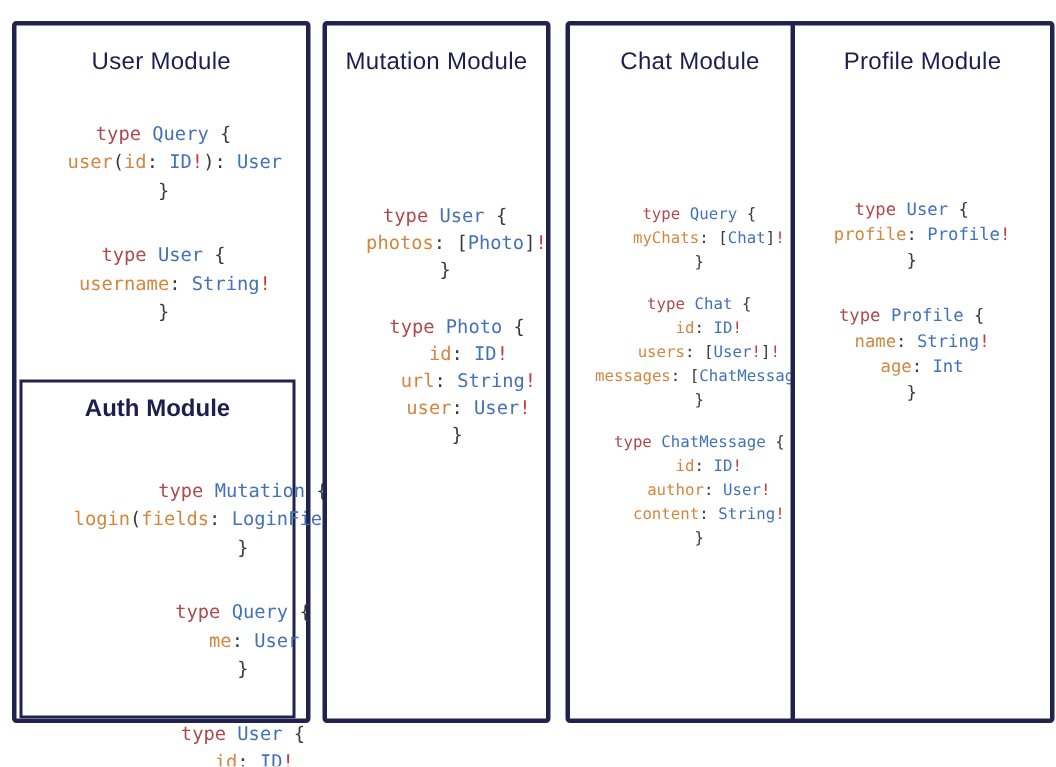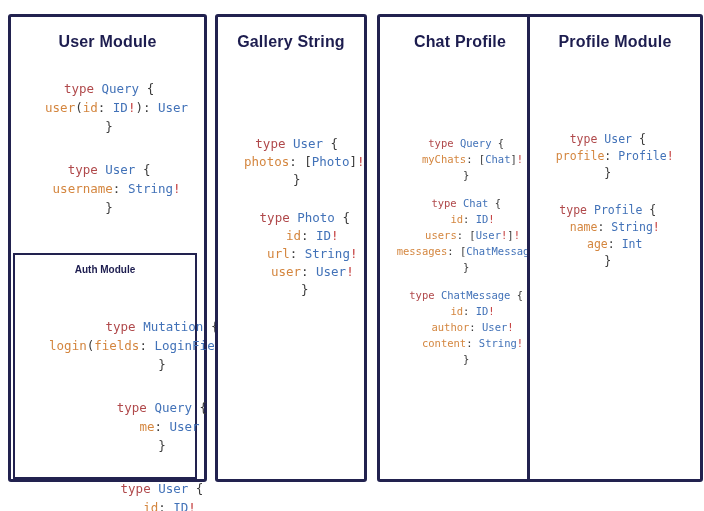--- a/index.html
+++ b/index.html
@@ -11,21 +11,21 @@
   .panel {
     position:absolute; top:14px; height:468px;
     background:#ffffff; border:3px solid #22224f; border-radius:3px;
     box-sizing:border-box;
   }
   #panel-user    { left:8px;   width:199px; }
   #panel-gallery { left:215px; width:152px; }
   #panel-chat    { left:377px; width:166px; }
   #panel-profile { left:527px; width:176px; }
   .panel-title {
-    text-align:center; font-weight:bold; color:#1d1d4f;
+    text-align:center; font-weight:normal; color:#1d1d4f;
     font-size:16px; margin-top:16px; letter-spacing:0.2px;
   }
   .code {
     position:absolute; white-space:pre; color:#3a3a3a;
     font-family:"DejaVu Sans Mono", monospace;
     text-align:center;
   }
   #panel-user .code    { left:19px; top:62px;  font-size:12.5px; line-height:19px; }
   #panel-user .code .code-block + .code-block { margin-top:24px; }
   #panel-gallery .code { left:11px; top:118px; font-size:12.5px; line-height:18px; }
@@ -33,21 +33,21 @@
   #panel-chat .code    { left:4px;  top:118px; font-size:10.5px; line-height:16px; }
   #panel-chat .code .code-block + .code-block { margin-top:12px; }
   #panel-profile .code { left:12px; top:114px; font-size:11.5px; line-height:17px; }
   #panel-profile .code .code-block + .code-block { margin-top:20px; }
   .auth-box {
     position:absolute; left:2px; top:236px; width:184px; height:226px;
     background:#ffffff; border:2px solid #22224f; box-sizing:border-box;
   }
   .auth-title {
     text-align:center; font-weight:bold; color:#1d1d4f;
-    font-size:10px; margin-top:9px;
+    font-size:16px; margin-top:9px;
   }
   .auth-box .code { left:6px; top:42px; font-size:9px; line-height:14px; }
   .auth-box .code .code-block + .code-block { margin-top:14px; }
   
   .tok-k { color:#b0494b; }   
   .tok-t { color:#4272b8; }   
   .tok-f { color:#d4863f; }   
   .tok-p { color:#3a3a3a; }   
   .tok-b { color:#c43c3c; }   
 </style>
@@ -59,26 +59,26 @@
   <div class="panel" id="panel-user">
     <div class="panel-title">User Module</div>
     <div class="code"><div class="code-block"><div class="code-line"><span class="tok-k">type</span><span class="tok-p"> </span><span class="tok-t">Query</span><span class="tok-p"> {</span></div><div class="code-line"><span class="tok-p">  </span><span class="tok-f">user</span><span class="tok-p">(</span><span class="tok-f">id</span><span class="tok-p">: </span><span class="tok-t">ID</span><span class="tok-b">!</span><span class="tok-p">): </span><span class="tok-t">User</span></div><div class="code-line"><span class="tok-p">}</span></div></div><div class="code-block"><div class="code-line"><span class="tok-k">type</span><span class="tok-p"> </span><span class="tok-t">User</span><span class="tok-p"> {</span></div><div class="code-line"><span class="tok-p">  </span><span class="tok-f">username</span><span class="tok-p">: </span><span class="tok-t">String</span><span class="tok-b">!</span></div><div class="code-line"><span class="tok-p">}</span></div></div></div>
     <div class="auth-box">
       <div class="auth-title">Auth Module</div>
       <div class="code"><div class="code-block"><div class="code-line"><span class="tok-k">type</span><span class="tok-p"> </span><span class="tok-t">Mutation</span><span class="tok-p"> {</span></div><div class="code-line"><span class="tok-p">  </span><span class="tok-f">login</span><span class="tok-p">(</span><span class="tok-f">fields</span><span class="tok-p">: </span><span class="tok-t">LoginFields</span><span class="tok-p">): </span><span class="tok-t">User</span></div><div class="code-line"><span class="tok-p">}</span></div></div><div class="code-block"><div class="code-line"><span class="tok-k">type</span><span class="tok-p"> </span><span class="tok-t">Query</span><span class="tok-p"> {</span></div><div class="code-line"><span class="tok-p">  </span><span class="tok-f">me</span><span class="tok-p">: </span><span class="tok-t">User</span></div><div class="code-line"><span class="tok-p">}</span></div></div><div class="code-block"><div class="code-line"><span class="tok-k">type</span><span class="tok-p"> </span><span class="tok-t">User</span><span class="tok-p"> {</span></div><div class="code-line"><span class="tok-p">  </span><span class="tok-f">id</span><span class="tok-p">: </span><span class="tok-t">ID</span><span class="tok-b">!</span></div></div></div>
     </div>
   </div>
 
   <div class="panel" id="panel-gallery">
-    <div class="panel-title">Gallery String</div>
+    <div class="panel-title">Mutation Module</div>
     <div class="code"><div class="code-block"><div class="code-line"><span class="tok-k">type</span><span class="tok-p"> </span><span class="tok-t">User</span><span class="tok-p"> {</span></div><div class="code-line"><span class="tok-p">  </span><span class="tok-f">photos</span><span class="tok-p">: [</span><span class="tok-t">Photo</span><span class="tok-p">]</span><span class="tok-b">!</span></div><div class="code-line"><span class="tok-p">}</span></div></div><div class="code-block"><div class="code-line"><span class="tok-k">type</span><span class="tok-p"> </span><span class="tok-t">Photo</span><span class="tok-p"> {</span></div><div class="code-line"><span class="tok-p">  </span><span class="tok-f">id</span><span class="tok-p">: </span><span class="tok-t">ID</span><span class="tok-b">!</span></div><div class="code-line"><span class="tok-p">  </span><span class="tok-f">url</span><span class="tok-p">: </span><span class="tok-t">String</span><span class="tok-b">!</span></div><div class="code-line"><span class="tok-p">  </span><span class="tok-f">user</span><span class="tok-p">: </span><span class="tok-t">User</span><span class="tok-b">!</span></div><div class="code-line"><span class="tok-p">}</span></div></div></div>
   </div>
 
   <div class="panel" id="panel-chat">
-    <div class="panel-title">Chat Profile</div>
+    <div class="panel-title">Chat Module</div>
     <div class="code"><div class="code-block"><div class="code-line"><span class="tok-k">type</span><span class="tok-p"> </span><span class="tok-t">Query</span><span class="tok-p"> {</span></div><div class="code-line"><span class="tok-p">  </span><span class="tok-f">myChats</span><span class="tok-p">: [</span><span class="tok-t">Chat</span><span class="tok-p">]</span><span class="tok-b">!</span></div><div class="code-line"><span class="tok-p">}</span></div></div><div class="code-block"><div class="code-line"><span class="tok-k">type</span><span class="tok-p"> </span><span class="tok-t">Chat</span><span class="tok-p"> {</span></div><div class="code-line"><span class="tok-p">  </span><span class="tok-f">id</span><span class="tok-p">: </span><span class="tok-t">ID</span><span class="tok-b">!</span></div><div class="code-line"><span class="tok-p">  </span><span class="tok-f">users</span><span class="tok-p">: [</span><span class="tok-t">User</span><span class="tok-b">!</span><span class="tok-p">]</span><span class="tok-b">!</span></div><div class="code-line"><span class="tok-p">  </span><span class="tok-f">messages</span><span class="tok-p">: [</span><span class="tok-t">ChatMessage</span><span class="tok-p">]</span><span class="tok-b">!</span></div><div class="code-line"><span class="tok-p">}</span></div></div><div class="code-block"><div class="code-line"><span class="tok-k">type</span><span class="tok-p"> </span><span class="tok-t">ChatMessage</span><span class="tok-p"> {</span></div><div class="code-line"><span class="tok-p">  </span><span class="tok-f">id</span><span class="tok-p">: </span><span class="tok-t">ID</span><span class="tok-b">!</span></div><div class="code-line"><span class="tok-p">  </span><span class="tok-f">author</span><span class="tok-p">: </span><span class="tok-t">User</span><span class="tok-b">!</span></div><div class="code-line"><span class="tok-p">  </span><span class="tok-f">content</span><span class="tok-p">: </span><span class="tok-t">String</span><span class="tok-b">!</span></div><div class="code-line"><span class="tok-p">}</span></div></div></div>
   </div>
 
   <div class="panel" id="panel-profile">
     <div class="panel-title">Profile Module</div>
     <div class="code"><div class="code-block"><div class="code-line"><span class="tok-k">type</span><span class="tok-p"> </span><span class="tok-t">User</span><span class="tok-p"> {</span></div><div class="code-line"><span class="tok-p">  </span><span class="tok-f">profile</span><span class="tok-p">: </span><span class="tok-t">Profile</span><span class="tok-b">!</span></div><div class="code-line"><span class="tok-p">}</span></div></div><div class="code-block"><div class="code-line"><span class="tok-k">type</span><span class="tok-p"> </span><span class="tok-t">Profile</span><span class="tok-p"> {</span></div><div class="code-line"><span class="tok-p">  </span><span class="tok-f">name</span><span class="tok-p">: </span><span class="tok-t">String</span><span class="tok-b">!</span></div><div class="code-line"><span class="tok-p">  </span><span class="tok-f">age</span><span class="tok-p">: </span><span class="tok-t">Int</span></div><div class="code-line"><span class="tok-p">}</span></div></div></div>
   </div>
 
 </div>
 

